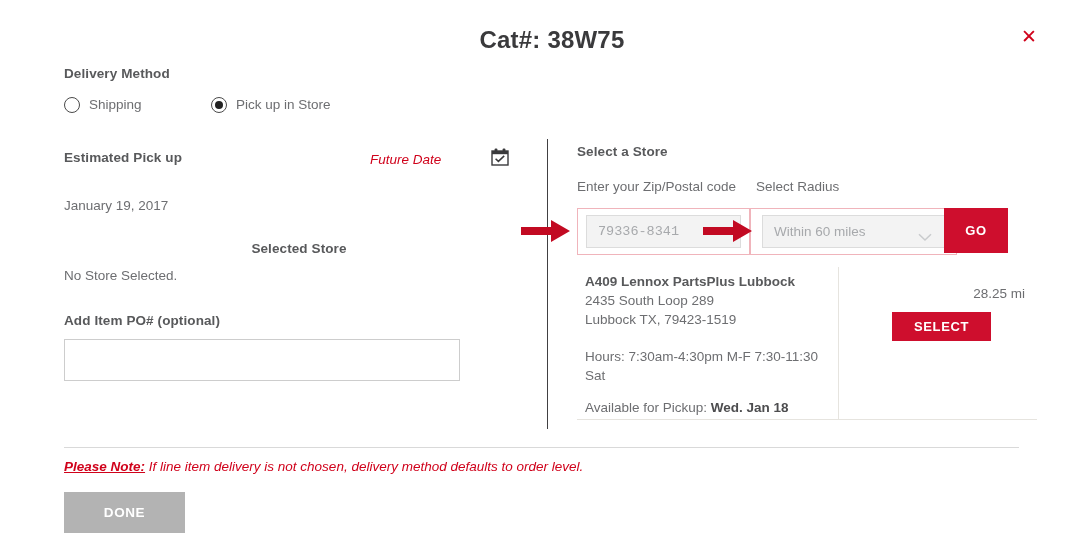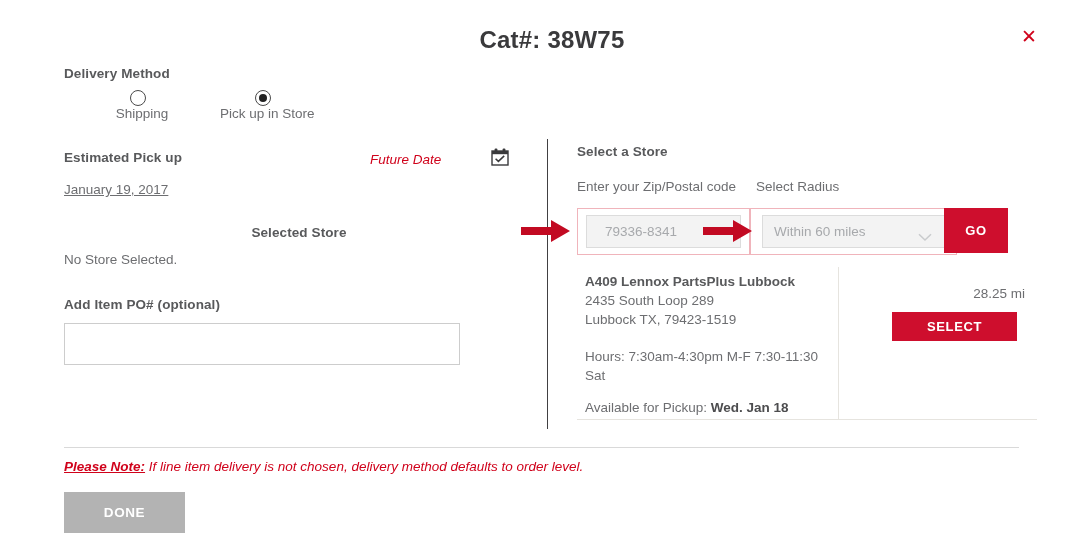--- a/index.html
+++ b/index.html
@@ -58,21 +58,21 @@
   
   #left-col {
     position: absolute;
     left: 64px;
     top: 66px;
     width: 470px;
   }
   #delivery-method-label { margin: 0 0 14px 0; }
 
   .radio-row { display: flex; align-items: center; height: 20px; }
-  .radio-opt { display: flex; align-items: center; cursor: pointer; flex-direction: column; }
+  .radio-opt { display: flex; align-items: flex-start; cursor: pointer; }
   .radio-opt:first-child { width: 147px; }
   .radio-ring {
     width: 16px; height: 16px;
     border: 1.6px solid #4a4a4a;
     border-radius: 50%;
     box-sizing: border-box;
     display: inline-block;
     position: relative;
     flex: none;
   }
@@ -106,21 +106,21 @@
     cursor: pointer;
     gap: 41px;
   }
   #future-date-link {
     font-size: 13.5px;
     font-style: italic;
     color: #d0021b;
   }
   #calendar-icon { margin-left: 9px; display: block; }
 
-  #pickup-date { margin-top: 12px; text-decoration: underline; }
+  #pickup-date { margin-top: 28px; }
   #selected-store-label { margin-top: 28px; text-align: center; }
   #selected-store-value { margin-top: 12px; }
   #po-label { margin-top: 30px; }
   #po-input {
     margin-top: 11px;
     width: 396px;
     height: 42px;
     border: 1px solid #cdcdcd;
     background: #fff;
     box-sizing: border-box;
@@ -167,24 +167,24 @@
   #zip-hl { left: 0; width: 173px; }
   #radius-hl { left: 173px; width: 207px; }
 
   #zip-input {
     position: absolute;
     left: 9px; top: 7px;
     width: 155px; height: 33px;
     border: 1px solid #dcdcdc;
     background: #f3f3f3;
     box-sizing: border-box;
-    font-family: Liberation Sans, sans-serif;
+    font-family: Liberation Mono, monospace;
     font-size: 13.5px;
     color: #a7a9ac;
-    padding: 0 18px;
+    padding: 0 11px;
     outline: none;
   }
   #zip-input::placeholder { color: #a7a9ac; opacity: 1; }
 
   #radius-select {
     position: absolute;
     left: 185px; top: 7px;
     width: 184px; height: 33px;
     border: 1px solid #dcdcdc;
     background: #f3f3f3;
@@ -255,21 +255,21 @@
     position: absolute;
     left: 300px; top: 19px;
     width: 148px;
     text-align: right;
     font-size: 13.5px;
     color: #6d6e71;
   }
   #select-button {
     position: absolute;
     left: 315px; top: 45px;
-    width: 125px; height: 29px;
+    width: 99px; height: 29px;
     background: #ce0e2d;
     border: none;
     color: #fff;
     font-family: "Liberation Sans", sans-serif;
     font-size: 13px;
     font-weight: bold;
     letter-spacing: .6px;
     cursor: pointer;
   }
 

